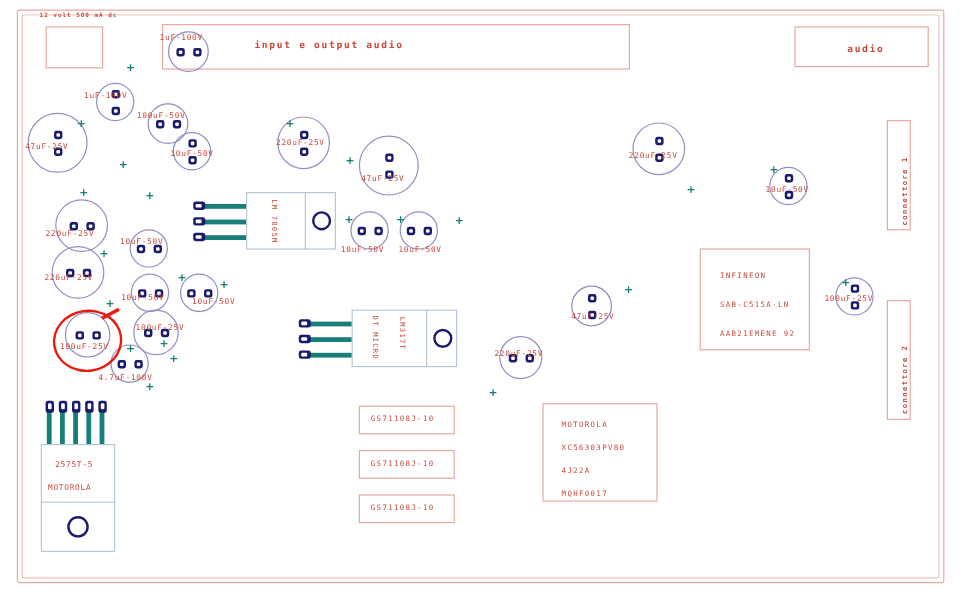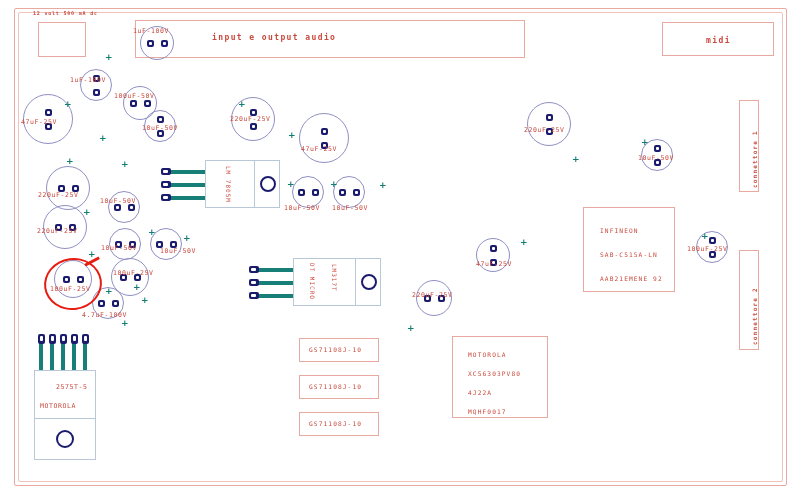--- a/index.html
+++ b/index.html
@@ -364,21 +364,21 @@
         <i></i>
       </div>
       <div class="vleg" style="left: 83px; top: 342px; height: 28px;"></div>
       <div class="vpad" style="left: 81.5px; top: 334px;">
         <i></i>
       </div>
     </div>
   <div id="text-layer">
       <div class="slk bold" style="left: 33px; top: 11px; font-size: 5px; letter-spacing: 0.8px;">12 volt 500 mA dc</div>
       <div class="slk big" style="left: 212px; top: 34px;">input e output audio</div>
-      <div class="slk big" style="left: 706px; top: 37px;">midi</div>
+      <div class="slk big" style="left: 706px; top: 37px;">audio</div>
       <div class="slk bold" style="left: 752px; top: 188px; transform: rotate(-90deg); transform-origin: 0px 0px; font-size: 6px; letter-spacing: 1.2px;">connettore 1</div>
       <div class="slk bold" style="left: 752px; top: 345px; transform: rotate(-90deg); transform-origin: 0px 0px; font-size: 6px; letter-spacing: 1.2px;">connettore 2</div>
       <div class="slk chip" style="left: 600px; top: 228px;">INFINEON</div>
       <div class="slk chip" style="left: 600px; top: 252px;">SAB-C515A-LN</div>
       <div class="slk chip" style="left: 600px; top: 276px;">AAB21EMENE 92</div>
       <div class="slk chip" style="left: 468px; top: 352px;">MOTOROLA</div>
       <div class="slk chip" style="left: 468px; top: 371px;">XC56303PV80</div>
       <div class="slk chip" style="left: 468px; top: 390px;">4J22A</div>
       <div class="slk chip" style="left: 468px; top: 409px;">MQHF0017</div>
       <div class="slk chip" style="left: 309px; top: 347px;">GS71108J-10</div>
@@ -402,21 +402,21 @@
       <div class="slk" style="left: 113px; top: 270px; font-size: 6.5px;">100uF-25V</div>
       <div class="slk" style="left: 82px; top: 312px; font-size: 6.5px;">4.7uF-100V</div>
       <div class="slk" style="left: 284px; top: 205px; font-size: 6.5px;">10uF-50V</div>
       <div class="slk" style="left: 332px; top: 205px; font-size: 6.5px;">10uF-50V</div>
       <div class="slk" style="left: 476px; top: 261px; font-size: 6.5px;">47uF-25V</div>
       <div class="slk" style="left: 412px; top: 292px; font-size: 6.5px;">220uF-25V</div>
       <div class="slk" style="left: 687px; top: 246px; font-size: 6.5px;">100uF-25V</div>
       <div class="slk" style="left: 230.5px; top: 166px; transform: rotate(90deg); transform-origin: 0px 0px; font-size: 6px; letter-spacing: 1px;">LM 7805M</div>
       <div class="slk" style="left: 315px; top: 263px; transform: rotate(90deg); transform-origin: 0px 0px; font-size: 6px; letter-spacing: 1px;">DT MICRO</div>
       <div class="slk" style="left: 337px; top: 264px; transform: rotate(90deg); transform-origin: 0px 0px; font-size: 6px; letter-spacing: 1px;">LM317T</div>
-      <div class="slk" style="left: 56px; top: 384px; font-size: 6.5px;">2575T-5</div>
+      <div class="slk" style="left: 46px; top: 384px; font-size: 6.5px;">2575T-5</div>
       <div class="slk" style="left: 40px; top: 403px; font-size: 6.5px;">MOTOROLA</div>
     </div>
   <div id="annot-layer">
       <div class="annot" style="left: 44px; top: 258px; width: 58px; height: 52px;"></div>
       <div class="annot-tail" style="left: 84px; top: 260px;"></div>
     </div>
 
 </div>
 
 </body></html>

